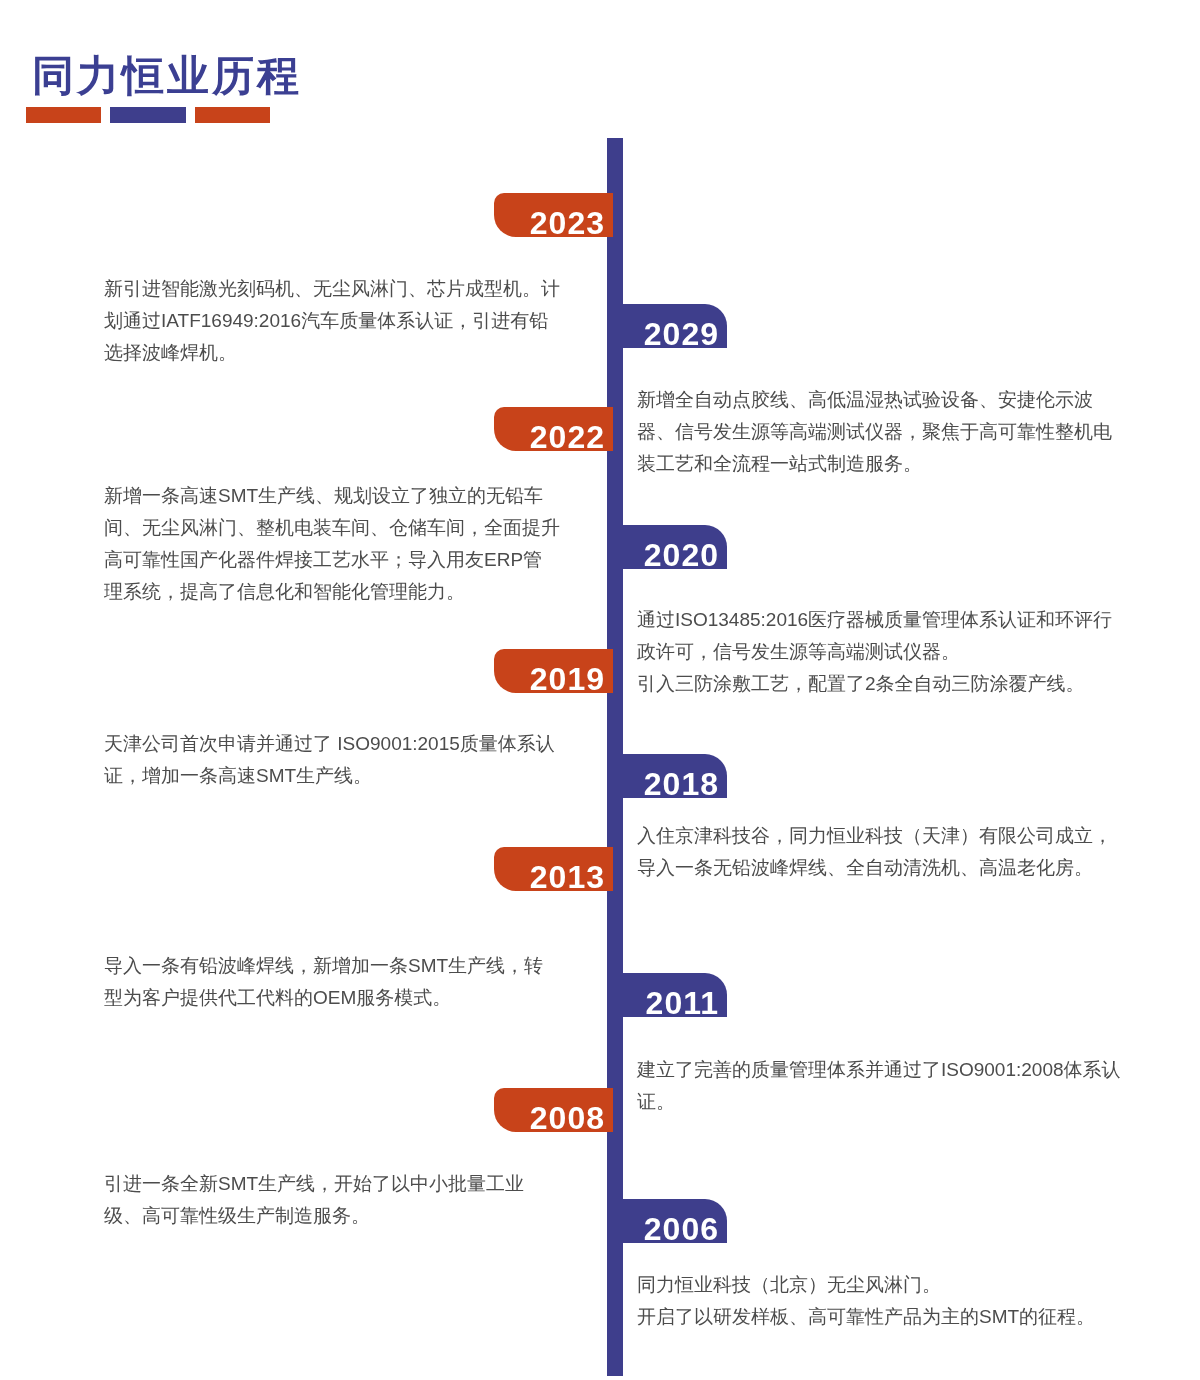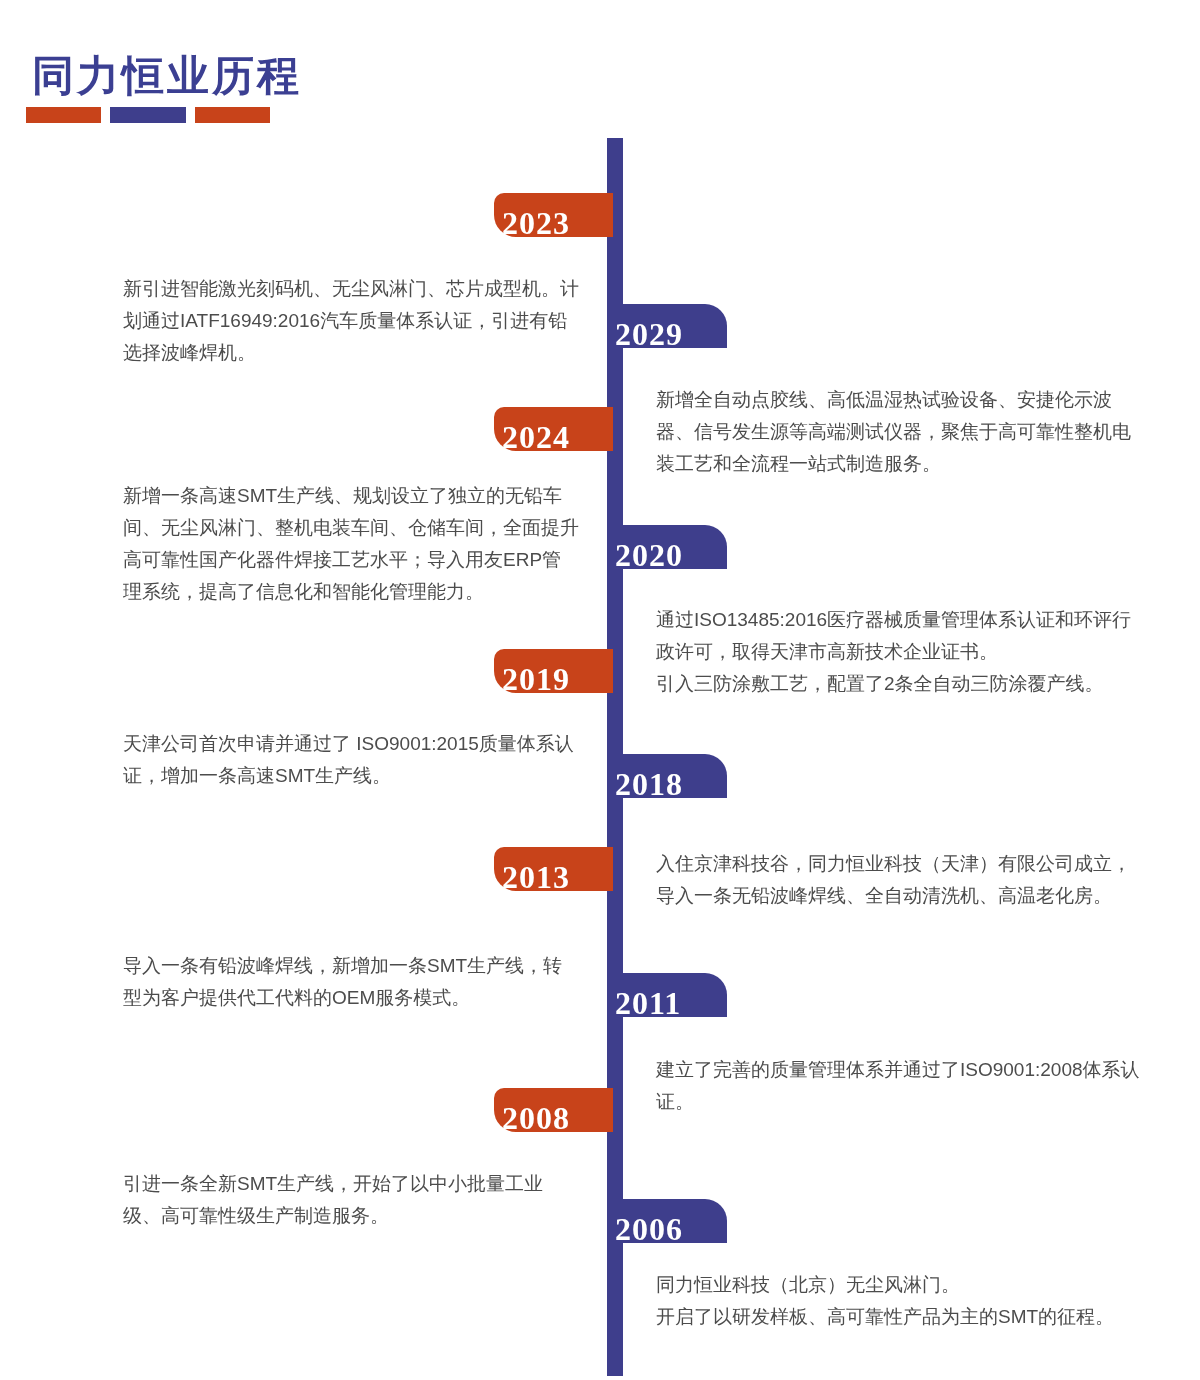--- a/index.html
+++ b/index.html
@@ -49,45 +49,44 @@
     background: var(--purple);
     z-index: 1;
   }
   .badge {
     position: absolute;
     height: 44px;
     line-height: 44px;
     color: #ffffff;
     font-weight: bold;
     font-size: 32px;
-    text-align: left;
+    text-align: right;
     letter-spacing: 1px;
     z-index: 2;
-    font-family: Liberation Serif, serif;
+    font-family: Liberation Sans, sans-serif;
   }
   .badge.orange {
     left: 478px;
     width: 119px;
     background: var(--orange);
     border-radius: 10px 0 0 22px;
   }
   .badge.purple {
     left: 591px;
     width: 120px;
     background: var(--purple);
     border-radius: 0 22px 0 0;
   }
   .desc {
     position: absolute;
     font-size: 19px;
     line-height: 32px;
     color: var(--body_text);
     white-space: pre-line;
     z-index: 0;
-    margin-left: 19px;
   }
   .desc.left  { left: 80px;  width: 472px; }
   .desc.right { left: 613px; width: 500px; }
 </style>
 </head>
 <body>
 
 <div class="page">
 
   <h1 class="page-title">同力恒业历程</h1>
@@ -99,32 +98,32 @@
   </div>
 
   <div class="timeline-line"></div>
 
   <div class="badge orange" style="top:177px">2023</div>
   <p class="desc left" style="top:249px">新引进智能激光刻码机、无尘风淋门、芯片成型机。计划通过IATF16949:2016汽车质量体系认证，引进有铅选择波峰焊机。</p>
 
   <div class="badge purple" style="top:288px">2029</div>
   <p class="desc right" style="top:360px">新增全自动点胶线、高低温湿热试验设备、安捷伦示波器、信号发生源等高端测试仪器，聚焦于高可靠性整机电装工艺和全流程一站式制造服务。</p>
 
-  <div class="badge orange" style="top:391px">2024</div>
+  <div class="badge orange" style="top:391px">2022</div>
   <p class="desc left" style="top:456px">新增一条高速SMT生产线、规划设立了独立的无铅车间、无尘风淋门、整机电装车间、仓储车间，全面提升高可靠性国产化器件焊接工艺水平；导入用友ERP管理系统，提高了信息化和智能化管理能力。</p>
 
   <div class="badge purple" style="top:509px">2020</div>
-  <p class="desc right" style="top:580px">通过ISO13485:2016医疗器械质量管理体系认证和环评行政许可，取得天津市高新技术企业证书。
+  <p class="desc right" style="top:580px">通过ISO13485:2016医疗器械质量管理体系认证和环评行政许可，信号发生源等高端测试仪器。
 引入三防涂敷工艺，配置了2条全自动三防涂覆产线。</p>
 
   <div class="badge orange" style="top:633px">2019</div>
   <p class="desc left" style="top:704px">天津公司首次申请并通过了 ISO9001:2015质量体系认证，增加一条高速SMT生产线。</p>
 
   <div class="badge purple" style="top:738px">2018</div>
-  <p class="desc right" style="top:824px">入住京津科技谷，同力恒业科技（天津）有限公司成立，导入一条无铅波峰焊线、全自动清洗机、高温老化房。</p>
+  <p class="desc right" style="top:796px">入住京津科技谷，同力恒业科技（天津）有限公司成立，导入一条无铅波峰焊线、全自动清洗机、高温老化房。</p>
 
   <div class="badge orange" style="top:831px">2013</div>
   <p class="desc left" style="top:926px">导入一条有铅波峰焊线，新增加一条SMT生产线，转型为客户提供代工代料的OEM服务模式。</p>
 
   <div class="badge purple" style="top:957px">2011</div>
   <p class="desc right" style="top:1030px">建立了完善的质量管理体系并通过了ISO9001:2008体系认证。</p>
 
   <div class="badge orange" style="top:1072px">2008</div>
   <p class="desc left" style="top:1144px">引进一条全新SMT生产线，开始了以中小批量工业级、高可靠性级生产制造服务。</p>
 

